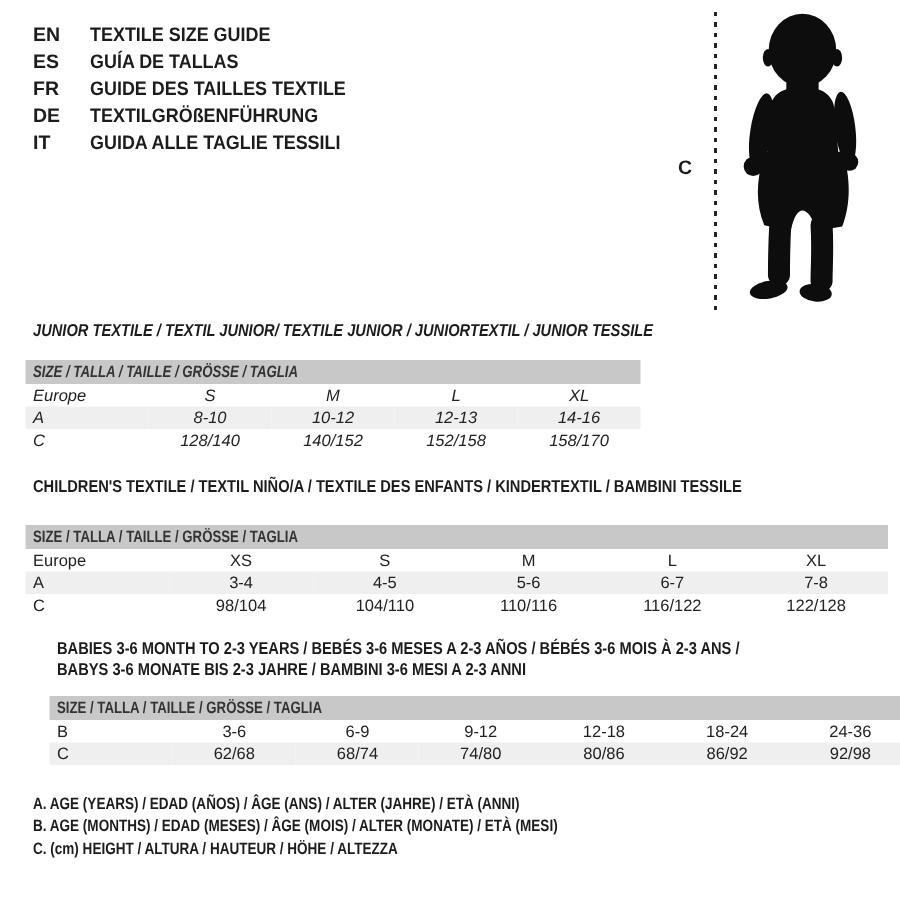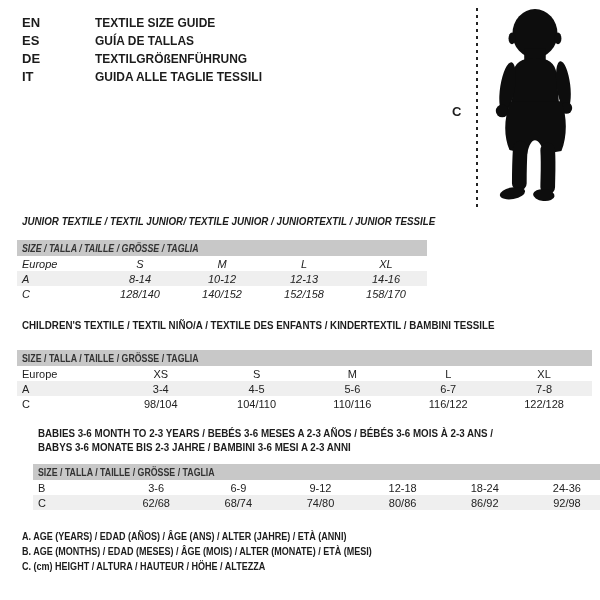--- a/index.html
+++ b/index.html
@@ -3,21 +3,21 @@
 <meta charset="utf-8">
 <style>
   html,body { margin:0; padding:0; background:#fff; }
   .page {
     position:relative; width:600px; height:600px; background:#fff;
     font-family:"Liberation Sans", sans-serif; color:var(--ink,#1c1c1c);
     overflow:hidden;
   }
   
   .langs { position:absolute; left:22px; top:13px; }
-  .lang-row { display:flex; height:18px; align-items:center; font-weight:bold; font-size:13px;gap:35px; }
+  .lang-row { display:flex; height:18px; align-items:center; font-weight:bold; font-size:13px; }
   .lang-code { width:38px; flex:0 0 38px; }
   .lang-title { white-space:nowrap; transform:scaleX(0.92); transform-origin:0 50%; }
 
   
   .height-line {
     position:absolute; left:476px; top:8px; width:2px; height:200px;
     background:repeating-linear-gradient(to bottom, #232323 0 3px, transparent 3px 7px);
   }
   .height-label { position:absolute; left:452px; top:104px; font-weight:bold; font-size:13px; }
   .baby { position:absolute; left:487px; top:4px; width:94px; height:206px; }
@@ -49,20 +49,24 @@
 <div class="page" style="--bar: #c8c8c8; --stripe: #efefef; --ink: #1c1c1c;">
 
   <div class="langs">
     <div class="lang-row">
       <span class="lang-code">EN</span>
       <span class="lang-title">TEXTILE SIZE GUIDE</span>
     </div>
     <div class="lang-row">
       <span class="lang-code">ES</span>
       <span class="lang-title">GUÍA DE TALLAS</span>
+    </div>
+    <div class="lang-row">
+      <span class="lang-code">FR</span>
+      <span class="lang-title">GUIDE DES TAILLES TEXTILE</span>
     </div>
     <div class="lang-row">
       <span class="lang-code">DE</span>
       <span class="lang-title">TEXTILGRÖßENFÜHRUNG</span>
     </div>
     <div class="lang-row">
       <span class="lang-code">IT</span>
       <span class="lang-title">GUIDA ALLE TAGLIE TESSILI</span>
     </div>
   </div>
@@ -104,21 +108,21 @@
       <tbody>
           <tr>
             <td class="rowlabel">Europe</td>
             <td>S</td>
             <td>M</td>
             <td>L</td>
             <td>XL</td>
           </tr>
           <tr>
             <td class="rowlabel">A</td>
-            <td>8-14</td>
+            <td>8-10</td>
             <td>10-12</td>
             <td>12-13</td>
             <td>14-16</td>
           </tr>
           <tr>
             <td class="rowlabel">C</td>
             <td>128/140</td>
             <td>140/152</td>
             <td>152/158</td>
             <td>158/170</td>

